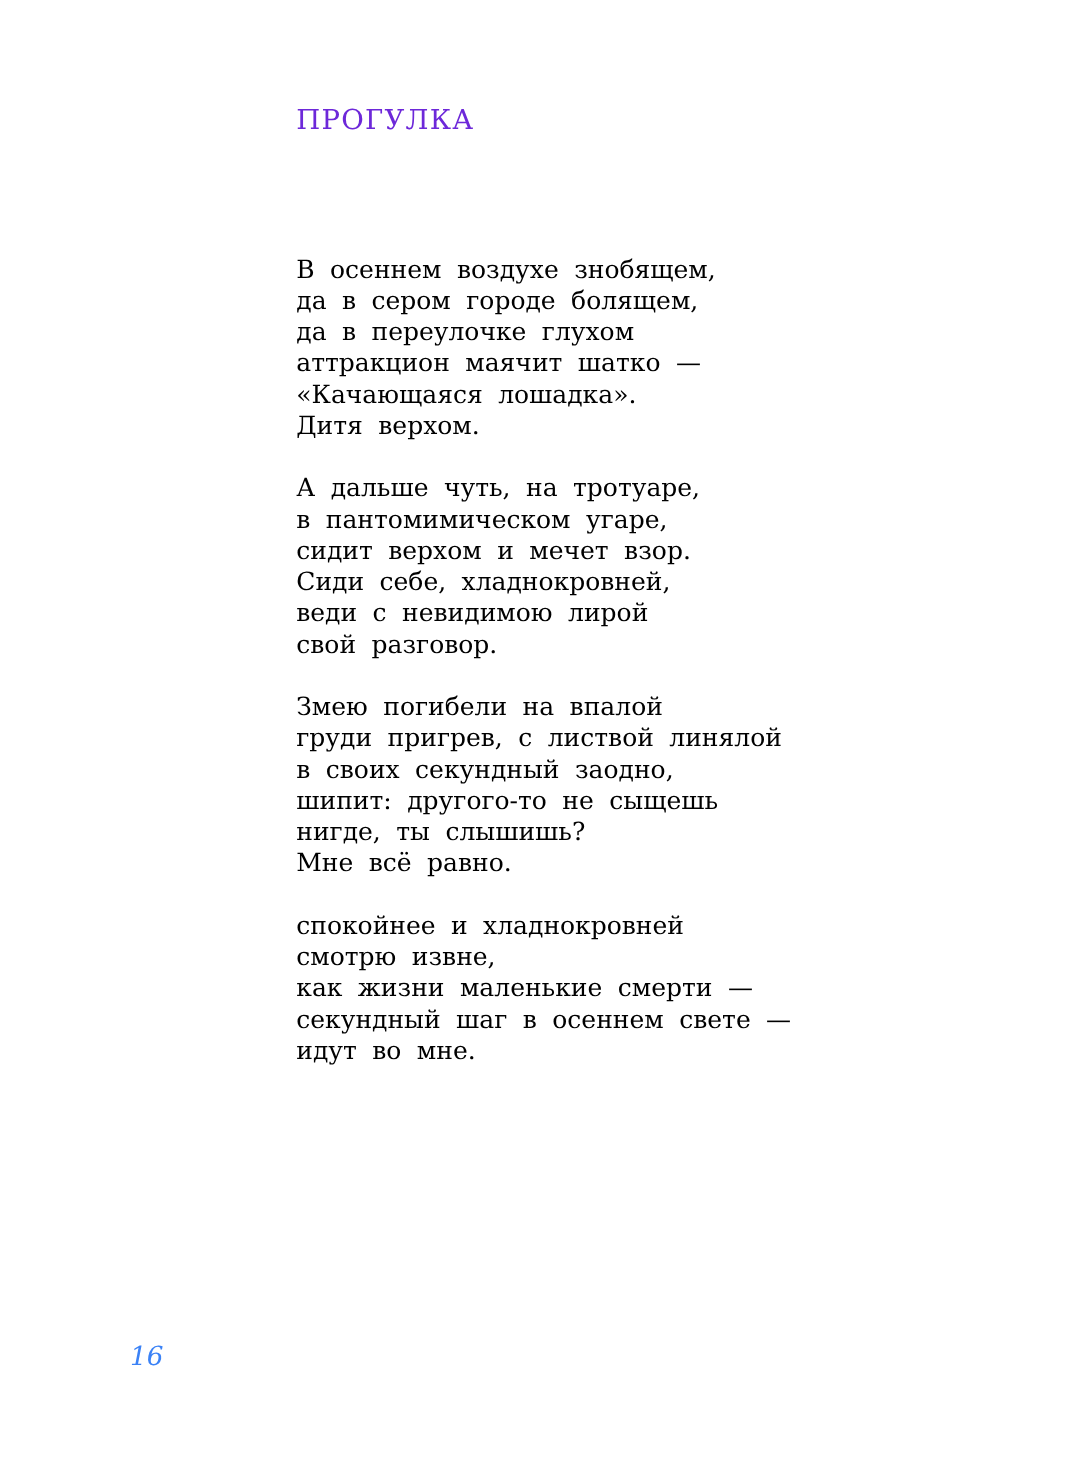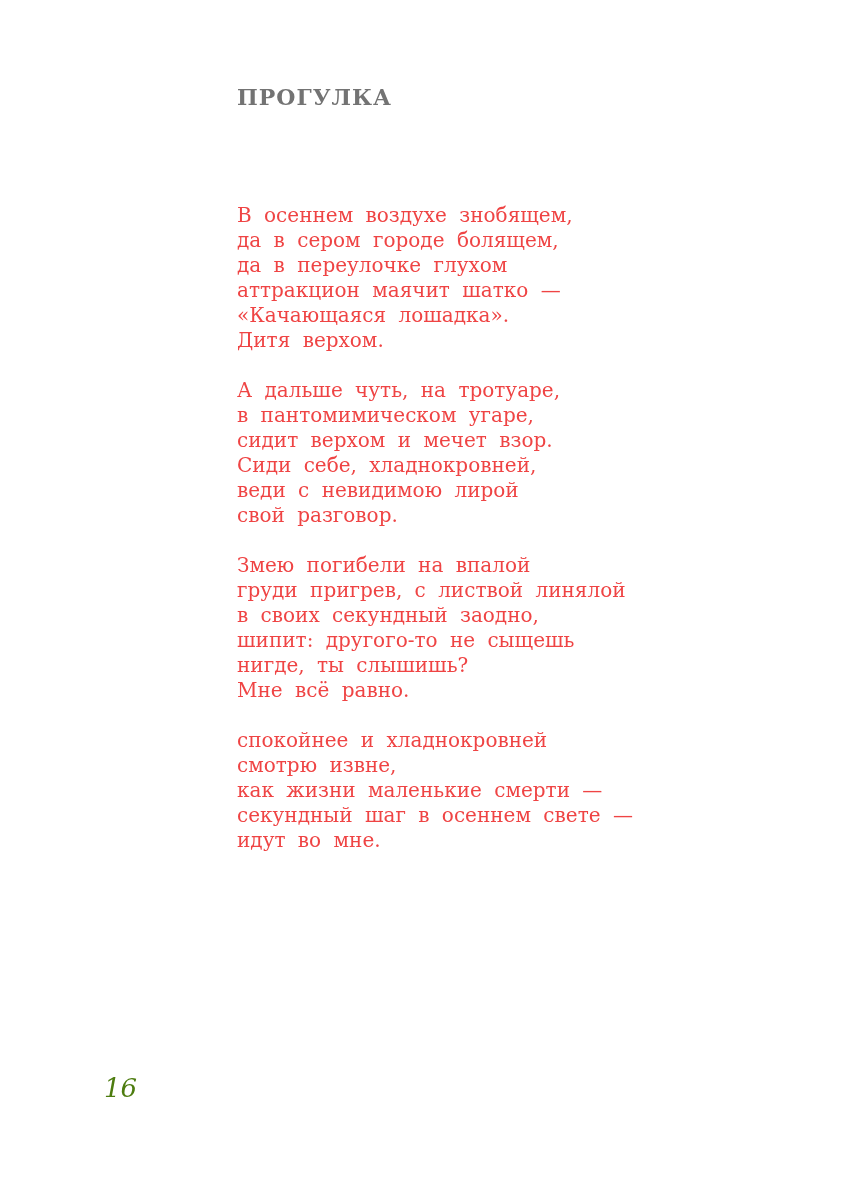--- a/index.html
+++ b/index.html
@@ -15,47 +15,47 @@
     overflow: hidden;
     font-family: "DejaVu Serif", "Liberation Serif", serif;
     color: #1b1b1b;
   }
   .poem-title {
     position: absolute;
     left: 237px;
     top: 84px;
     margin: 0;
     font-size: 22px;
-    font-weight: bold;
+    font-weight: normal;
     letter-spacing: 1px;
-    color: #737373;
+    color: #6d28d9;
   }
   .poem {
     position: absolute;
     left: 237px;
     top: 203px;
     font-size: 20px;
     line-height: 25px;
     word-spacing: 6px;
-    color: #ef4444;
+    color: #000000;
   }
   .stanza {
     margin: 0 0 25px 0;
     padding: 0;
   }
   .line {
     white-space: nowrap;
   }
   .page-number {
     position: absolute;
     left: 104px;
     top: 1073px;
-    font-size: 26px;
+    font-size: 21px;
     font-style: italic;
-    color: #4d7c0f;
+    color: #3b82f6;
   }
 </style>
 </head>
 <body>
 
 <div class="page">
 
   <h1 class="poem-title">ПРОГУЛКА</h1>
 
   <div class="poem">

